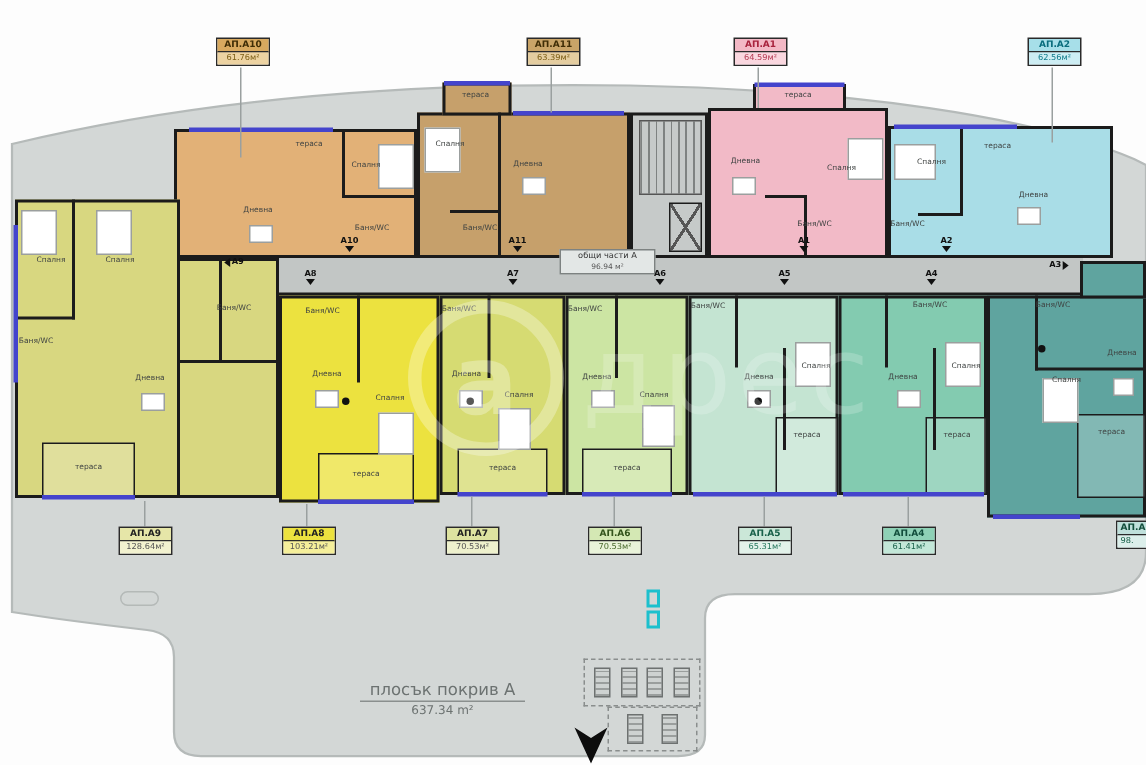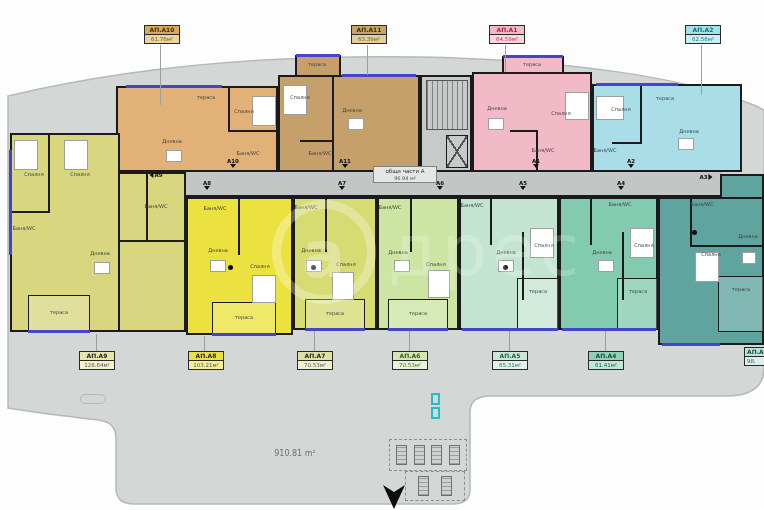--- a/index.html
+++ b/index.html
@@ -316,21 +316,22 @@
   <div class="lb" style="left:588px;top:351px;">
     <div class="t" style="background:#8ed1b6;color:#114d3b;">АП.А4</div>
     <div class="a" style="background:#c2e7d8;color:#19614a;">61.41м²</div>
   </div>
   <div class="lb" style="left:744px;top:347px;">
     <div class="t" style="background:#bfe0db;color:#114d3b;text-align:left;padding-left:2px;">АП.А3</div>
     <div class="a" style="background:#dcefeb;color:#19614a;text-align:left;padding-left:2px;">98.</div>
   </div>
 
   <div class="roofcap" style="left:225px;top:448px;width:140px;">
-    <div class="l2">910.81 m²</div>
+    <div class="l1">плосък покрив А</div>
+    <div class="l2">637.34 m²</div>
   </div>
 
   <div class="sky" style="left:431px;top:393px;"></div>
   <div class="sky" style="left:431px;top:407px;"></div>
   <div class="grp" style="left:389px;top:439px;width:78px;height:32px;">
     <div class="unit"></div>
     <div class="unit"></div>
     <div class="unit"></div>
     <div class="unit"></div>
   </div>

